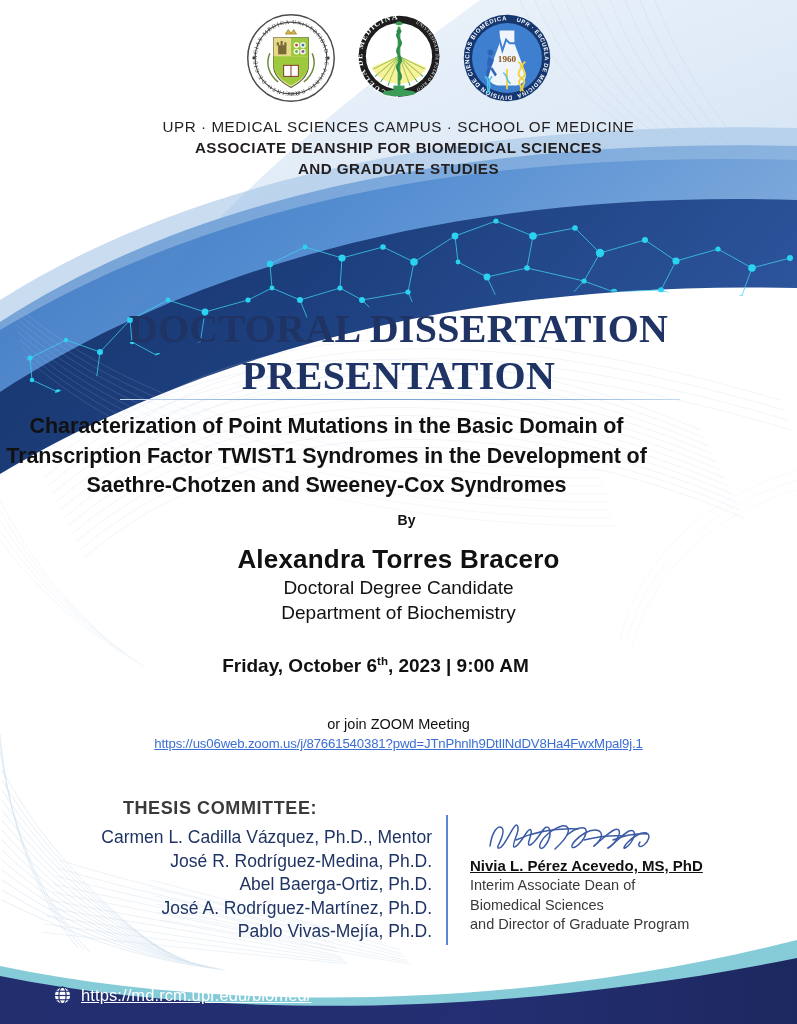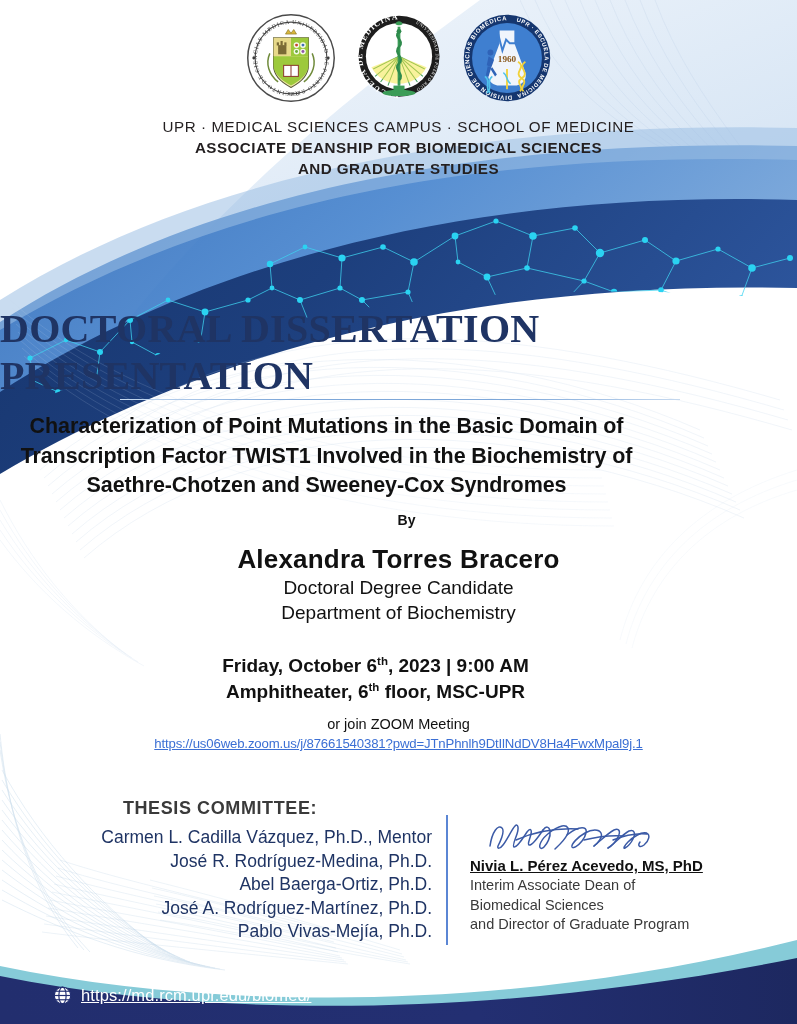--- a/index.html
+++ b/index.html
@@ -68,21 +68,21 @@
     line-height: 21px;
     font-weight: bold;
   }
 
   
   .main-title {
     position: absolute;
     top: 305px;
     left: 0;
     width: 797px;
-    text-align: left;
+    text-align: center;
     z-index: 6;
     font-family: "Liberation Serif", serif;
     font-weight: bold;
     font-size: 40px;
     line-height: 47px;
     color: #1f3464;
     letter-spacing: 0.3px;
   }
   .title-rule {
     position: absolute;
@@ -665,34 +665,33 @@
   </div>
 
   <div class="main-title">
     <div>DOCTORAL DISSERTATION</div>
     <div>PRESENTATION</div>
   </div>
   <div class="title-rule"></div>
 
   <div class="diss-title">
     <div>Characterization of Point Mutations in the Basic Domain of</div>
-    <div>Transcription Factor TWIST1 Involved in the Biochemistry of</div>
+    <div>Transcription Factor TWIST1 Syndromes in the Development of</div>
     <div>Saethre-Chotzen and Sweeney-Cox Syndromes</div>
   </div>
 
   <div class="by-label">By</div>
   <div class="author-block">
     <div class="author-name">Alexandra Torres Bracero</div>
     <div class="author-role">Doctoral Degree Candidate</div>
     <div class="author-dept">Department of Biochemistry</div>
   </div>
 
   <div class="event-block">
     <div class="event-date"><span>Friday, October 6</span><sup>th</sup><span>, 2023   |   9:00 AM</span></div>
-    <div class="event-venue"><span>Amphitheater, 6</span><sup>th</sup><span> floor, MSC-UPR</span></div>
   </div>
 
   <div class="zoom-block">
     <div class="zoom-label">or join ZOOM Meeting</div>
     <a class="zoom-url" href="#">https://us06web.zoom.us/j/87661540381?pwd=JTnPhnlh9DtIlNdDV8Ha4FwxMpal9j.1</a>
   </div>
 
   <div class="committee-heading">THESIS COMMITTEE:</div>
   <div class="committee-list">
     <div>Carmen L. Cadilla Vázquez, Ph.D., Mentor</div>

